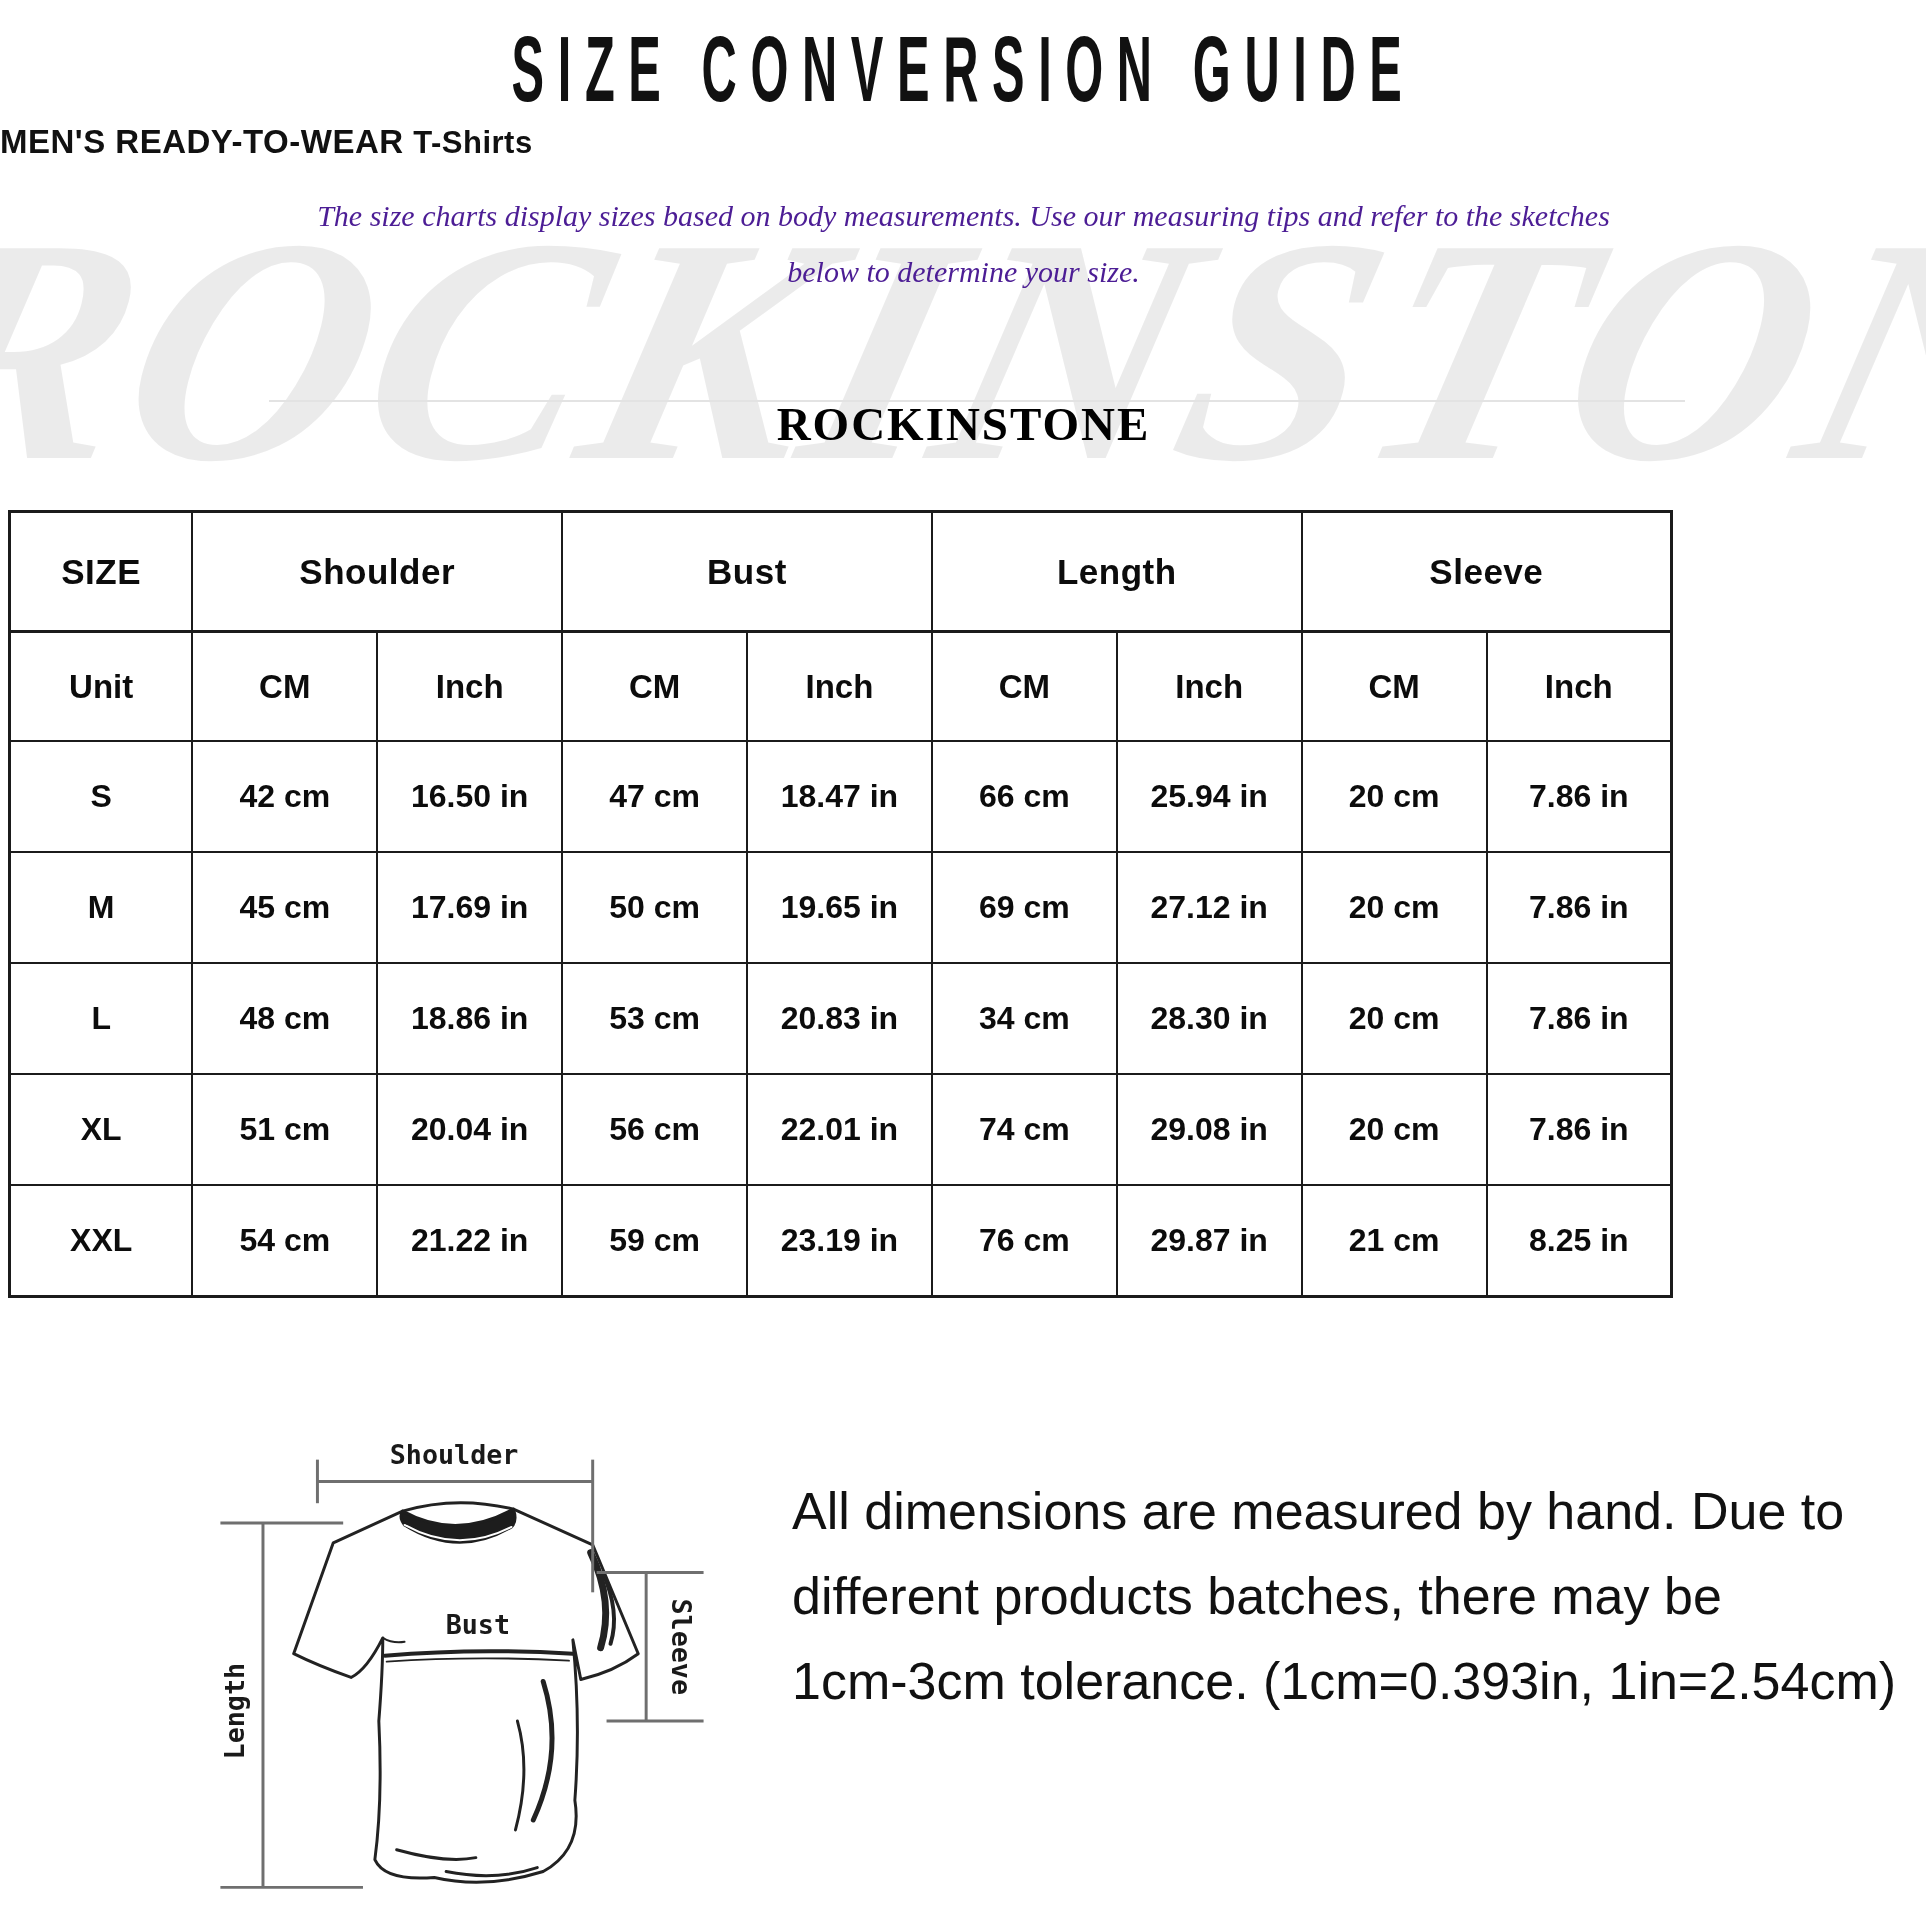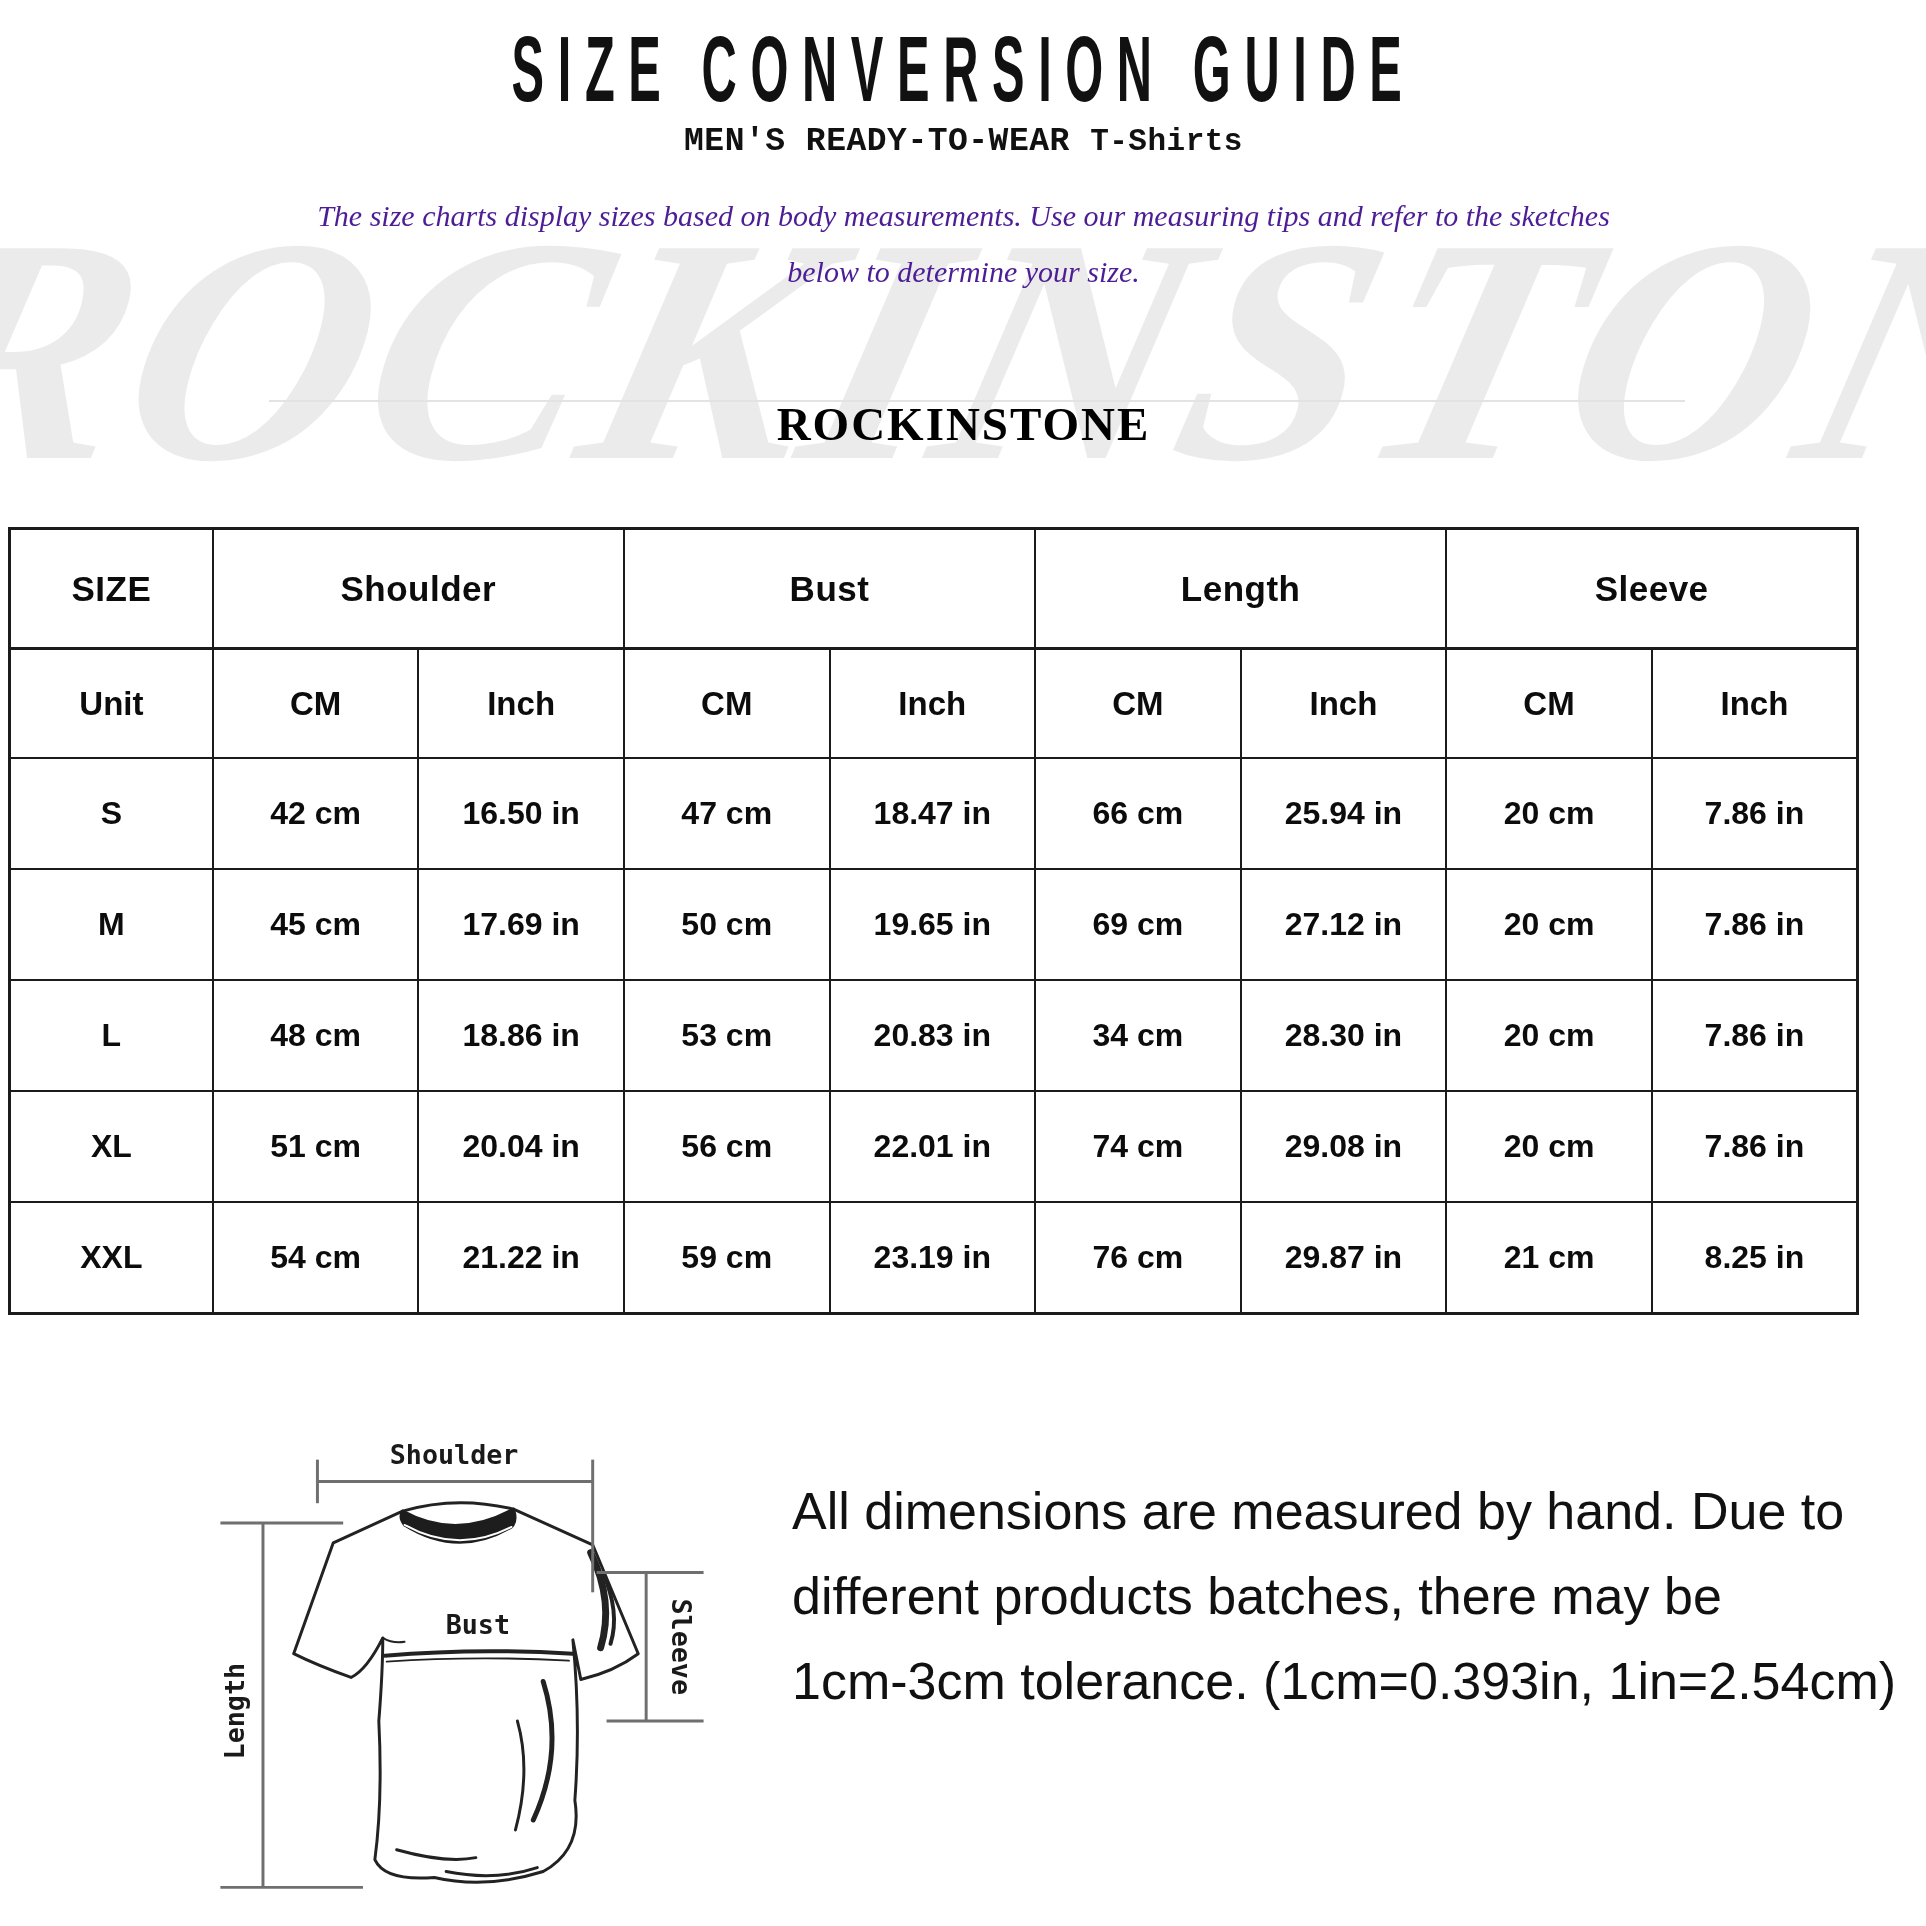--- a/index.html
+++ b/index.html
@@ -18,44 +18,44 @@
     z-index:0;user-select:none;
   }
 
   
   .title{
     position:absolute;top:16px;left:0;width:100%;text-align:center;
     font-size:61px;font-weight:700;letter-spacing:17px;white-space:nowrap;
     transform:scale(0.80,1.52);transform-origin:center top;z-index:2;
   }
   .subtitle{
-    position:absolute;top:123px;left:0;width:100%;text-align:center;
-    font-size:33px;font-weight:700;letter-spacing:0.5px;z-index:2;font-family:Liberation Mono, monospace;
+    position:absolute;top:123px;left:0;width:100%;
+    font-size:33px;font-weight:700;letter-spacing:0.5px;z-index:2;
   }
   .subtitle .part2{font-size:31px;}
   .desc{
     position:absolute;top:188px;left:0;width:100%;text-align:center;
     font-family:"Liberation Serif",serif;font-style:italic;
     font-size:30px;line-height:56px;color:#4c1d95;z-index:2;
   }
   .brand-rule{
     position:absolute;top:400px;left:269px;width:1416px;height:2px;
     background:#e3e3e3;z-index:1;
   }
   .brand{
     position:absolute;top:397px;left:0;width:100%;text-align:center;
     font-family:"Liberation Serif",serif;font-weight:700;
     font-size:47px;letter-spacing:2px;color:#000;z-index:2;
   }
 
   
   table.size-chart{
-    position:absolute;top:510px;left:8px;width:1851px;z-index:3;
+    position:absolute;top:510px;left:8px;width:1665px;z-index:3;
     border-collapse:collapse;table-layout:fixed;
-    border:3px solid #1b1b1b;background:transparent;margin-top:17px;
+    border:3px solid #1b1b1b;background:transparent;
   }
   table.size-chart td{
     border:2px solid #1b1b1b;text-align:center;vertical-align:middle;
     font-weight:700;color:#0c0c0c;background:#ffffff;overflow:hidden;
   }
   td.blue{background:#dce6f1;}
   tr.group-row td{height:115px;font-size:35px;letter-spacing:0.5px;border-bottom-width:3px;}
   tr.unit-row td{height:105px;font-size:33px;}
   tr.data-row td{height:107px;font-size:32px;}
   td.gsep{border-left-width:3px;}

